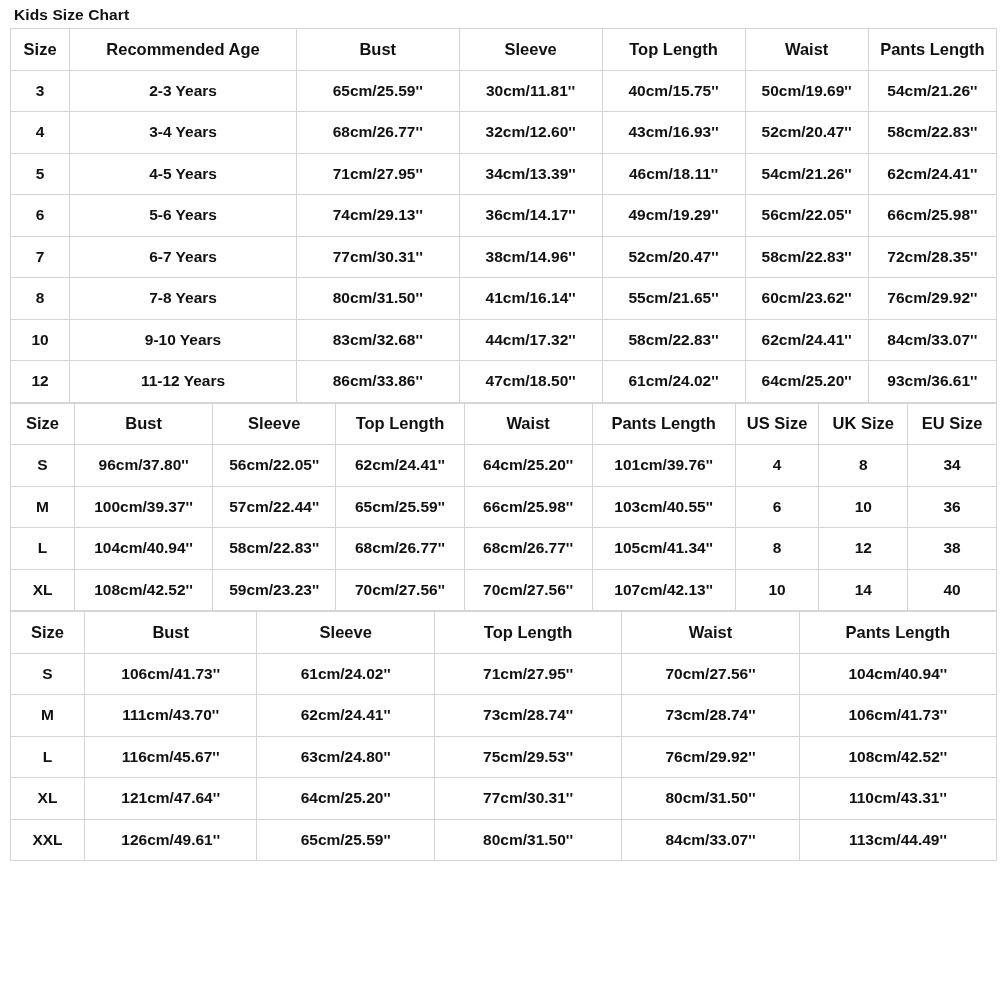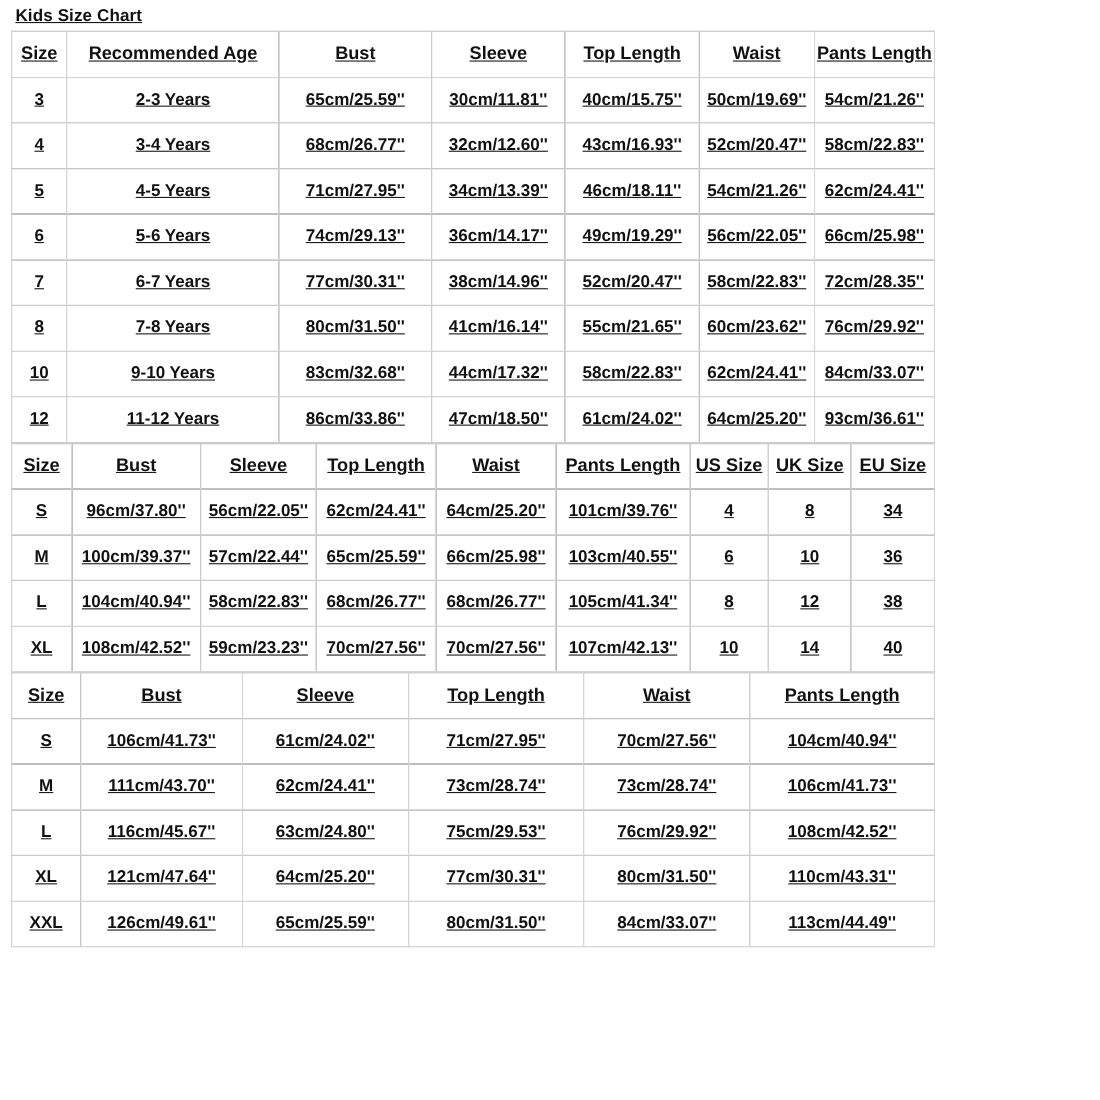--- a/index.html
+++ b/index.html
@@ -17,35 +17,34 @@
   .page {
     position: relative;
     width: 1000px;
     height: 1000px;
     box-sizing: border-box;
     padding: 0 10px;
     background: #ffffff;
   }
   .section {
     margin: 0;
-    text-decoration: underline;
   }
   .chart-title {
     font-size: 15.5px;
     font-weight: bold;
     color: #111111;
     letter-spacing: 0.1px;
     padding: 6px 4px 5px 4px;
     line-height: 1.1;
   }
   table.size-table {
-    width: 840px;
+    width: 987px;
     border-collapse: collapse;
     table-layout: fixed;
-    background: #a3a3a3;
+    background: #1d4ed8;
     border: 1px solid #c9c9c9;
   }
   table.size-table td,
   table.size-table th {
     border: 1px solid #d5d5d5;
     text-align: center;
     vertical-align: middle;
     font-weight: bold;
     color: #111111;
     padding: 0;

